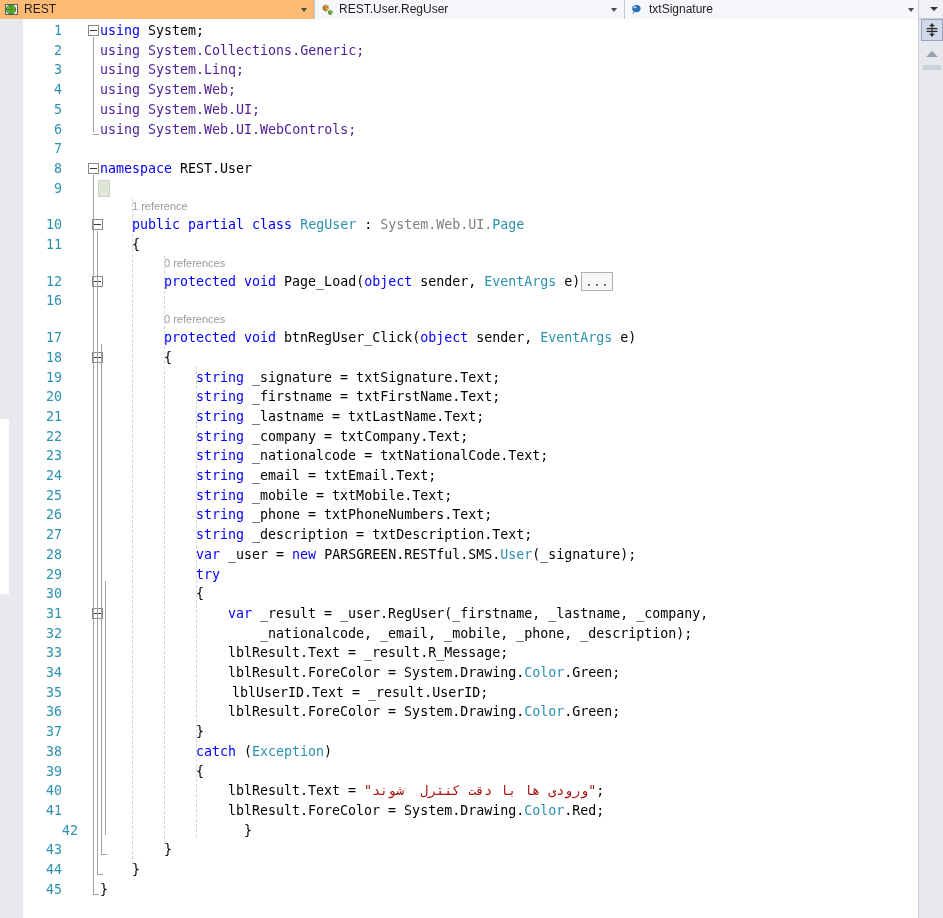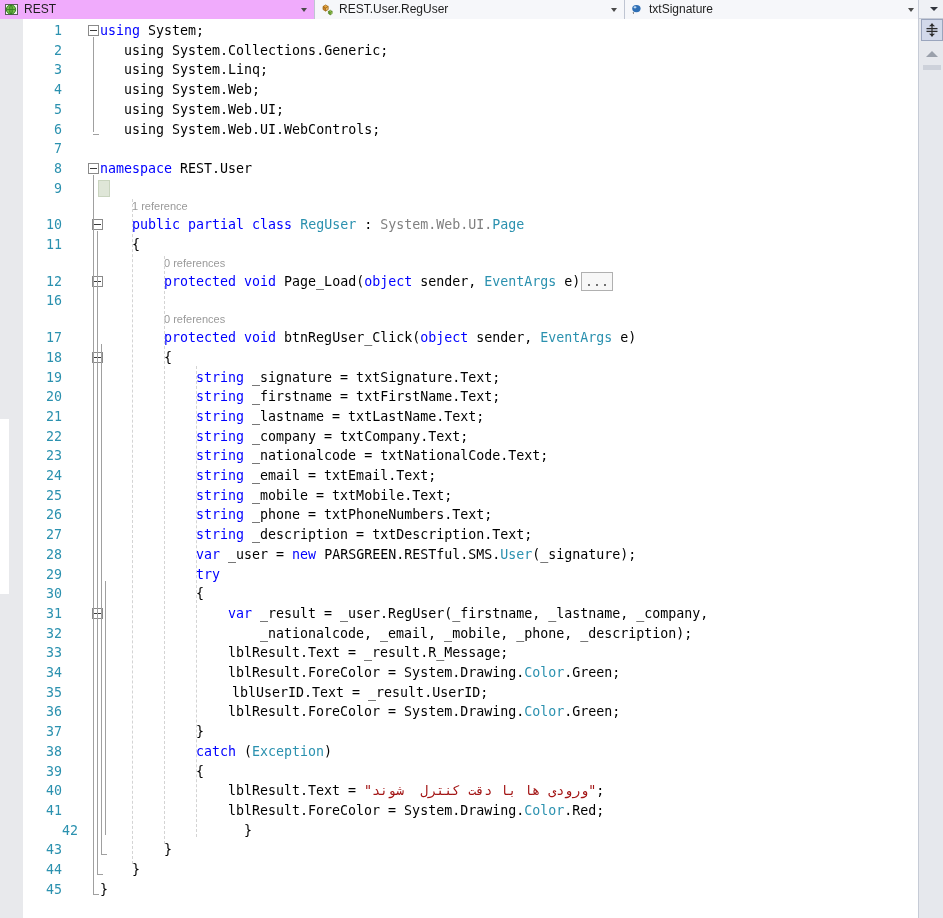--- a/index.html
+++ b/index.html
@@ -27,21 +27,21 @@
   .navcombo {
     height: 19px;
     background: #f6f7fa;
     border-right: 1px solid #bfc5d2;
     display: flex;
     align-items: center;
     box-sizing: border-box;
     padding: 0 0 0 4px;
     position: relative;
   }
-  .navcombo.c1 { width: 315px; background:#f0abfc; }
+  .navcombo.c1 { width: 315px; background:#fdba74; }
   .navcombo.c2 { width: 310px; }
   .navcombo.c3 { width: 296px; border-right: none; }
   .navcombo .icon {
     width: 16px; height: 16px;
     flex: 0 0 16px;
     display: flex; align-items: center; justify-content: center;
     margin-right: 4px;
   }
   .navcombo .label {
     font-size: 12px;
@@ -242,21 +242,21 @@
     border: 1px solid #c9d4bf;
     box-sizing: border-box;
   }
 
   
   .kw   { color: #0000ff; }
   .type { color: #2b91af; }
   .ns   { color: #808080; }
   .str  { color: #a31515; }
   .plain{ color: #000000; }
-  .pre  { color: #000000; margin-left: 24px; }
+  .pre  { color: #4c1d95; }
   .rtl  { direction: rtl; unicode-bidi: bidi-override; }
 </style>
 </head>
 <body>
 
 <div id="app">
 
   <div class="navbar">
 
     <div class="navcombo c1">

